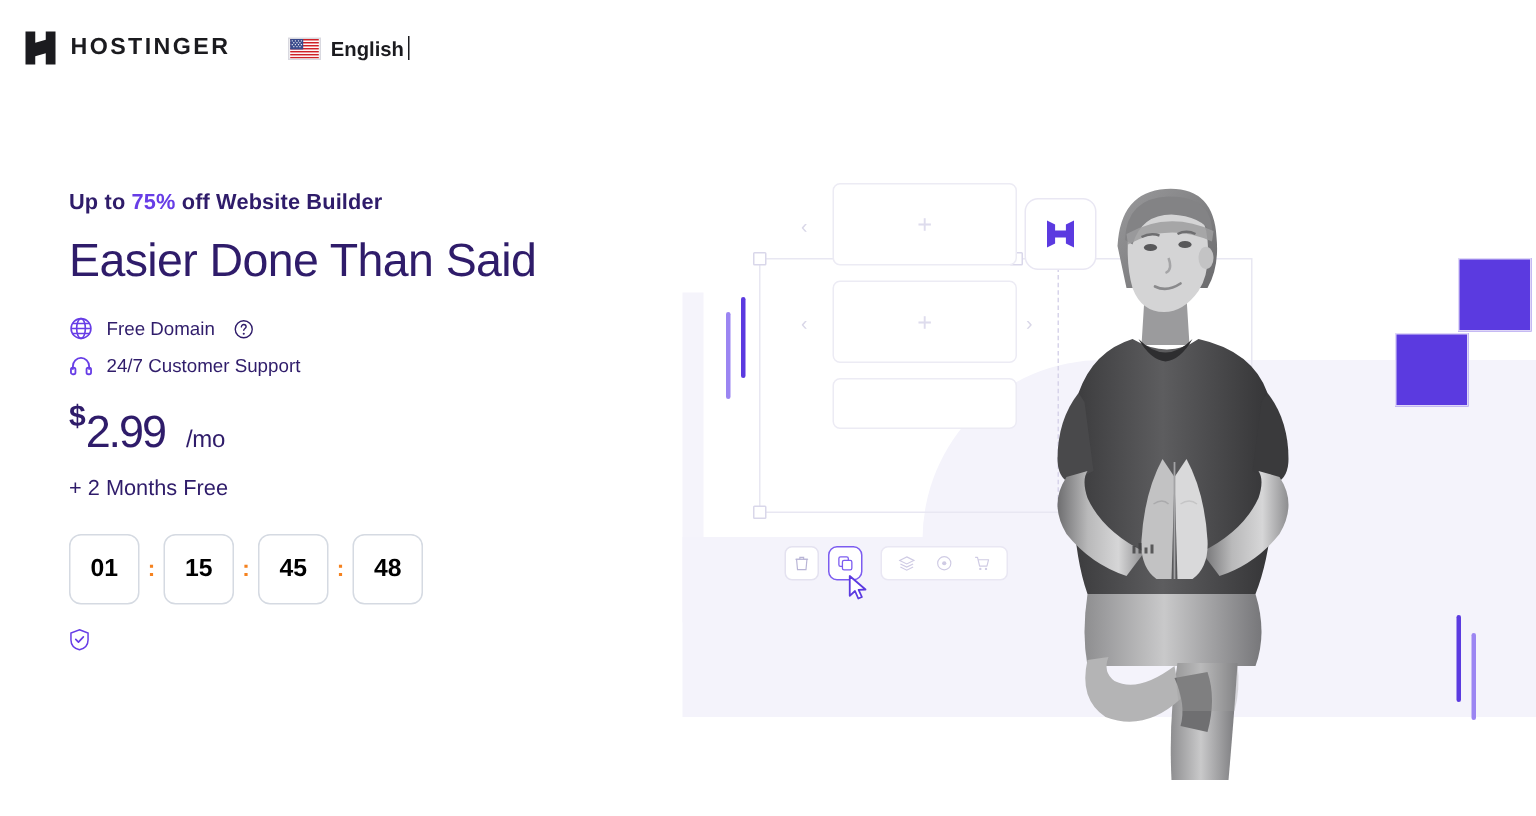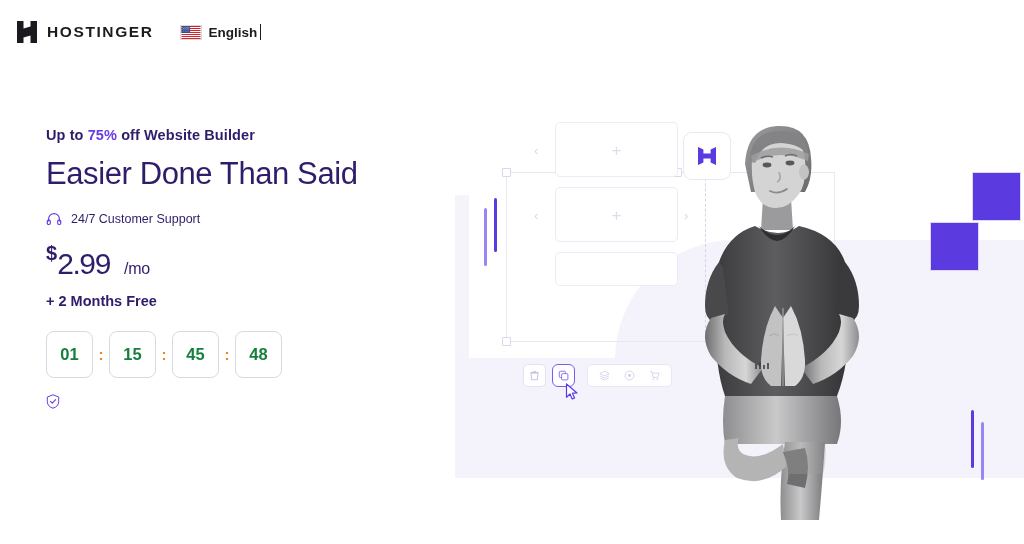--- a/index.html
+++ b/index.html
@@ -7,21 +7,21 @@
     width: 1024px; height: 544px;
     background: #ffffff;
     font-family: "Liberation Sans", sans-serif;
     overflow: hidden;
   }
   .page { position: relative; width: 1024px; height: 544px; background: #fff; }
 
   
   .header {
     position: absolute; top: 20px; left: 16px;
-    display: flex; align-items: center; gap: 26px;
+    display: flex; align-items: center; gap: 38px;
   }
   .brand { display: flex; align-items: center; gap: 9px; }
   .brand-mark { width: 22px; height: 24px; display: block; }
   .brand-name {
     font-size: 15.5px; font-weight: 700; letter-spacing: 1.6px;
     color: #1b1b1f; line-height: 1;
   }
   .lang { display: flex; align-items: center; gap: 7px; }
   .flag {
     width: 22px; height: 15px; display: block; border: 0.5px solid #d9d9e0;
@@ -57,28 +57,28 @@
   .price-row {
     margin-top: 22px;
     display: flex; align-items: baseline; color: #2f1c6a;
   }
   .cur { font-size: 20px; font-weight: 700; line-height: 1; transform: translateY(-14px); }
   .amount { font-size: 30px; font-weight: 400; letter-spacing: -1.4px; line-height: 1; }
   .per { font-size: 16px; font-weight: 400; letter-spacing: -0.2px; margin-left: 14px; }
 
   .bonus {
     margin-top: 14px;
-    font-size: 14.5px; font-weight: 700; color: #2f1c6a;
+    font-size: 14.5px; font-weight: 400; color: #2f1c6a;
   }
 
   .timer { margin-top: 22px; display: flex; align-items: center; }
   .tbox {
     width: 47px; height: 47px; border: 1px solid #d5dae2; border-radius: 8px;
     display: flex; align-items: center; justify-content: center;
-    font-size: 16.5px; font-weight: 600; color: #15803d; background: #fff;
+    font-size: 16.5px; font-weight: 600; color: #000000; background: #fff;
   }
   .tsep {
     width: 16px; text-align: center;
     font-size: 15px; font-weight: 700; color: #f5821f; line-height: 1;
   }
 
   .cta {
     margin-top: 24px;
     width: 241px; height: 38px; border: none; border-radius: 6px;
     background: #673de6; color: #ffffff;
@@ -239,20 +239,35 @@
 
     <div class="eyebrow">
       <span>Up to </span><span class="hl">75%</span><span> off Website Builder</span>
     </div>
 
     <h1 class="headline">Easier Done Than Said</h1>
 
     <div class="features">
       <div class="feature">
         <svg class="feat-icon" viewBox="0 0 16 16">
+          <circle cx="8" cy="8" r="6.6" fill="none" stroke="#673de6" stroke-width="1.1"></circle>
+          <ellipse cx="8" cy="8" rx="2.9" ry="6.6" fill="none" stroke="#673de6" stroke-width="1.1"></ellipse>
+          <line x1="1.4" y1="8" x2="14.6" y2="8" stroke="#673de6" stroke-width="1.1"></line>
+          <line x1="2.4" y1="4.6" x2="13.6" y2="4.6" stroke="#673de6" stroke-width="1"></line>
+          <line x1="2.4" y1="11.4" x2="13.6" y2="11.4" stroke="#673de6" stroke-width="1"></line>
+        </svg>
+        <span class="feature-label">Free Domain</span>
+        <svg class="help-icon" viewBox="0 0 14 14">
+          <circle cx="7" cy="7" r="6.1" fill="none" stroke="#2f1c6a" stroke-width="1"></circle>
+          <path d="M5.3 5.3c0-1 0.8-1.7 1.7-1.7s1.7 0.7 1.7 1.6c0 1.3-1.7 1.3-1.7 2.6" fill="none" stroke="#2f1c6a" stroke-width="1" stroke-linecap="round"></path>
+          <circle cx="7" cy="10.2" r="0.75" fill="#2f1c6a"></circle>
+        </svg>
+      </div>
+      <div class="feature">
+        <svg class="feat-icon" viewBox="0 0 16 16">
           <path d="M2.6 10V8a5.4 5.4 0 0 1 10.8 0v2" fill="none" stroke="#673de6" stroke-width="1.2" stroke-linecap="round"></path>
           <rect x="1.3" y="9.1" width="3" height="4.4" rx="1.2" fill="none" stroke="#673de6" stroke-width="1.2"></rect>
           <rect x="11.7" y="9.1" width="3" height="4.4" rx="1.2" fill="none" stroke="#673de6" stroke-width="1.2"></rect>
         </svg>
         <span class="feature-label">24/7 Customer Support</span>
       </div>
     </div>
 
     <div class="price-row">
       <span class="cur">$</span>

